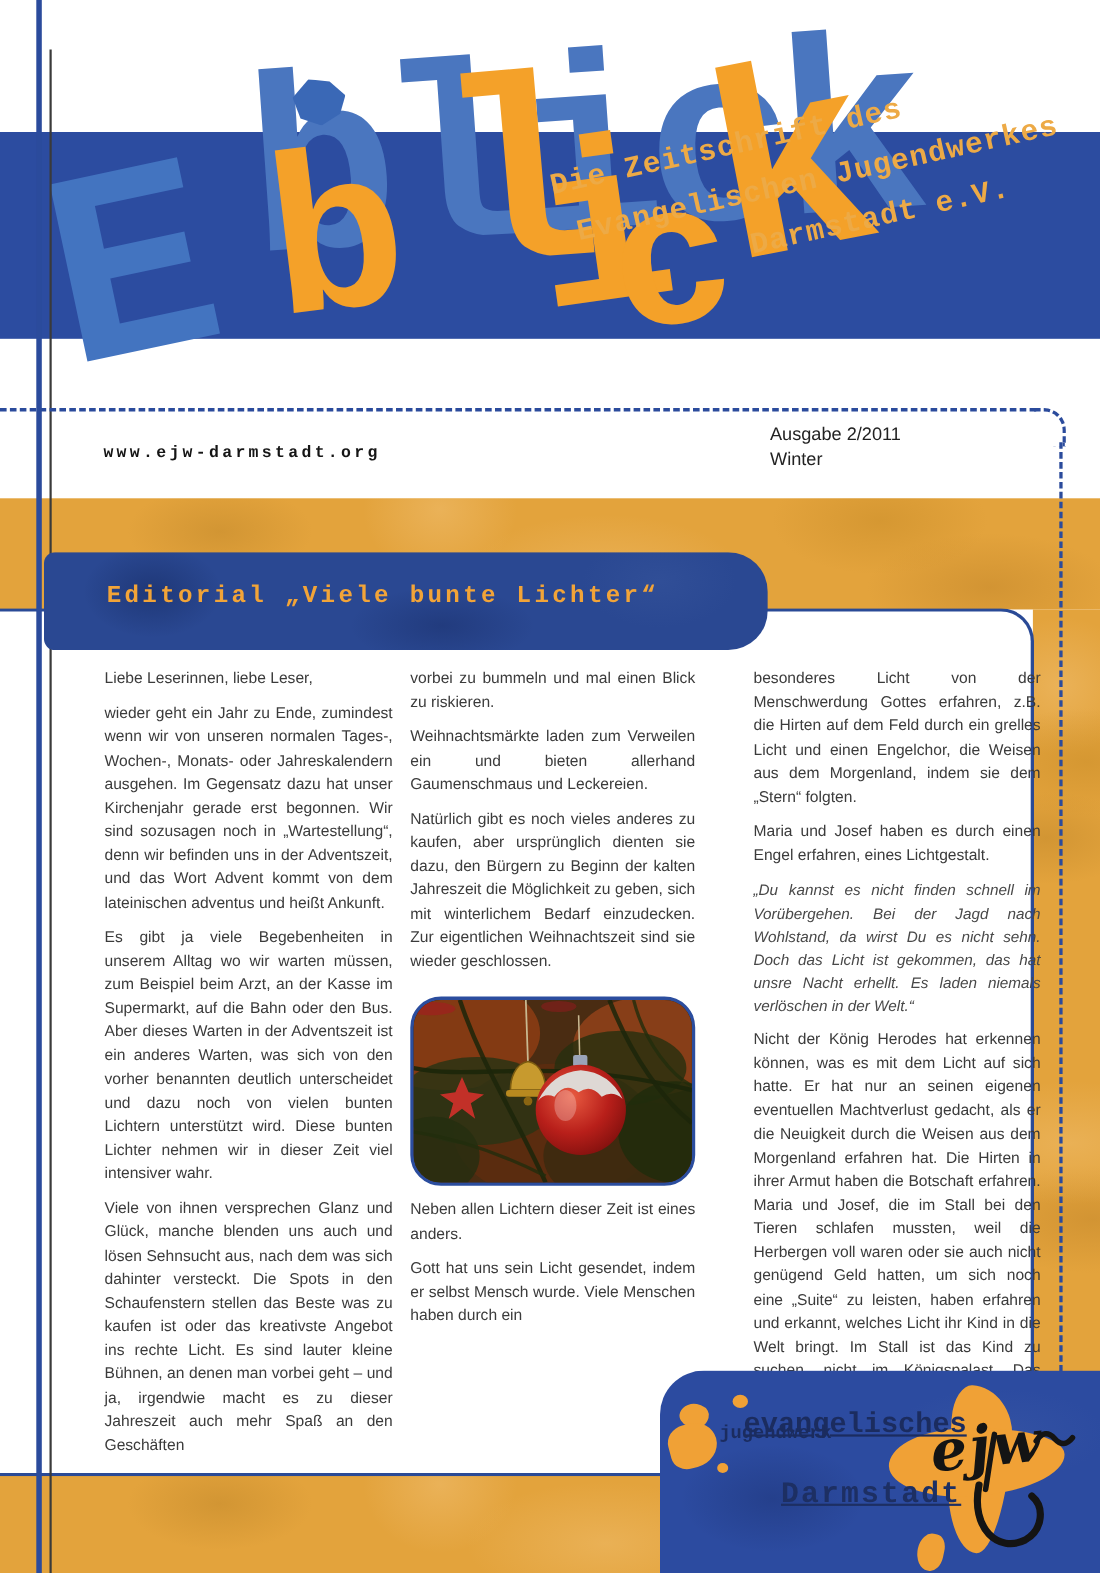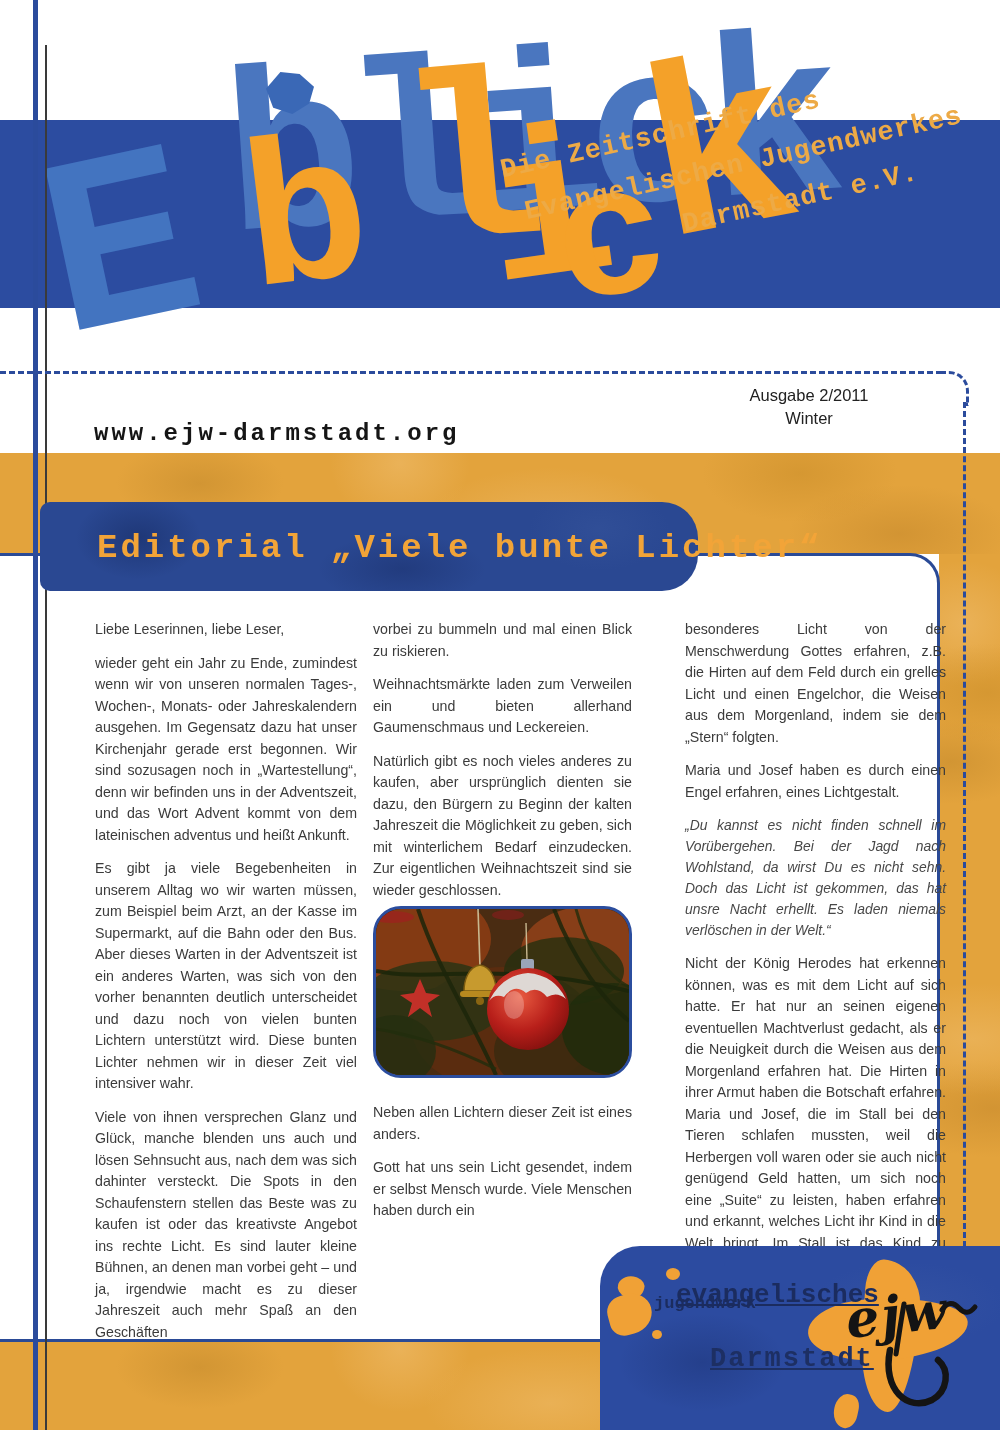--- a/index.html
+++ b/index.html
@@ -30,23 +30,23 @@
   .tagline .t1{padding-right:135px;}
   .tagline .t3{padding-right:55px;}
 
   
   .dash-h{position:absolute;left:0;top:371px;width:942px;height:0;border-top:3px dashed #2b4b9c;z-index:4;}
   .dash-corner{position:absolute;left:940px;top:371px;width:26px;height:32px;border-top:3px dashed #2b4b9c;
                border-right:3px dashed #2b4b9c;border-top-right-radius:20px;z-index:4;}
   .dash-v{position:absolute;left:963px;top:402px;width:0;height:845px;border-left:3px dashed #2b4b9c;z-index:4;}
 
   
-  .website{position:absolute;left:94px;top:420px;font-family:"Liberation Mono",monospace;font-weight:bold;
-           font-size:24px;letter-spacing:3px;color:#151515;z-index:4;}
-  .issue-block{position:absolute;left:700px;top:384px;width:218px;text-align:center;font-size:16.5px;
+  .website{position:absolute;left:94px;top:403px;font-family:"Liberation Mono",monospace;font-weight:bold;
+           font-size:15px;letter-spacing:3px;color:#151515;z-index:4;}
+  .issue-block{position:absolute;left:700px;top:384px;width:218px;text-align:left;font-size:16.5px;
                color:#222;line-height:23px;z-index:4;}
 
   
   .orange-tex{background-color:#e3a33c;background-image:
       radial-gradient(ellipse 120px 60px at 20% 30%, rgba(196,138,44,.55), transparent 70%),
       radial-gradient(ellipse 180px 80px at 55% 70%, rgba(240,190,110,.5), transparent 70%),
       radial-gradient(ellipse 140px 70px at 80% 20%, rgba(200,140,40,.5), transparent 70%),
       radial-gradient(ellipse 100px 90px at 40% 10%, rgba(245,200,130,.4), transparent 70%),
       radial-gradient(ellipse 160px 70px at 90% 80%, rgba(190,130,40,.45), transparent 70%);}
   .band-top-orange{position:absolute;left:0;top:453px;width:1000px;height:101px;z-index:1;}
@@ -58,25 +58,25 @@
                border-top:3px solid #2a4a96;border-right:3px solid #2a4a96;border-bottom:3px solid #2a4a96;
                border-top-right-radius:30px;z-index:1;}
 
   
   .editorial-box{position:absolute;left:40px;top:502px;width:658px;height:89px;background-color:#2a4892;
       border-radius:10px 36px 36px 10px;z-index:5;background-image:
       radial-gradient(ellipse 90px 60px at 15% 40%, rgba(10,25,70,.35), transparent 70%),
       radial-gradient(ellipse 120px 50px at 55% 75%, rgba(15,30,80,.3), transparent 70%),
       radial-gradient(ellipse 100px 60px at 85% 30%, rgba(60,90,160,.35), transparent 70%);}
   .editorial-title{position:absolute;left:57px;top:27px;font-family:"Liberation Mono",monospace;font-weight:bold;
-                   font-size:34px;letter-spacing:3px;color:#f2a438;white-space:nowrap;}
+                   font-size:22px;letter-spacing:3px;color:#f2a438;white-space:nowrap;}
 
   
   .col{position:absolute;z-index:2;font-size:14.2px;line-height:21.5px;color:#3b3b3b;text-align:justify;}
-  .col p{margin:12px 0 10px 0;}
+  .col p{margin:0 0 10px 0;}
   .col .intro{text-align:left;}
   .quote{font-style:italic;color:#484848;font-size:13.9px;line-height:21px;}
   .col1{left:95px;top:607px;width:262px;}
   .col2a{left:373px;top:607px;width:259px;}
   .col2b{left:373px;top:1090px;width:259px;}
   .col3{left:685px;top:607px;width:261px;}
 
   
   .photo{position:absolute;left:373px;top:906px;width:259px;height:172px;z-index:2;border:3px solid #2b4d9e;
          border-radius:28px;overflow:hidden;box-sizing:border-box;background:#4a2c12;}

